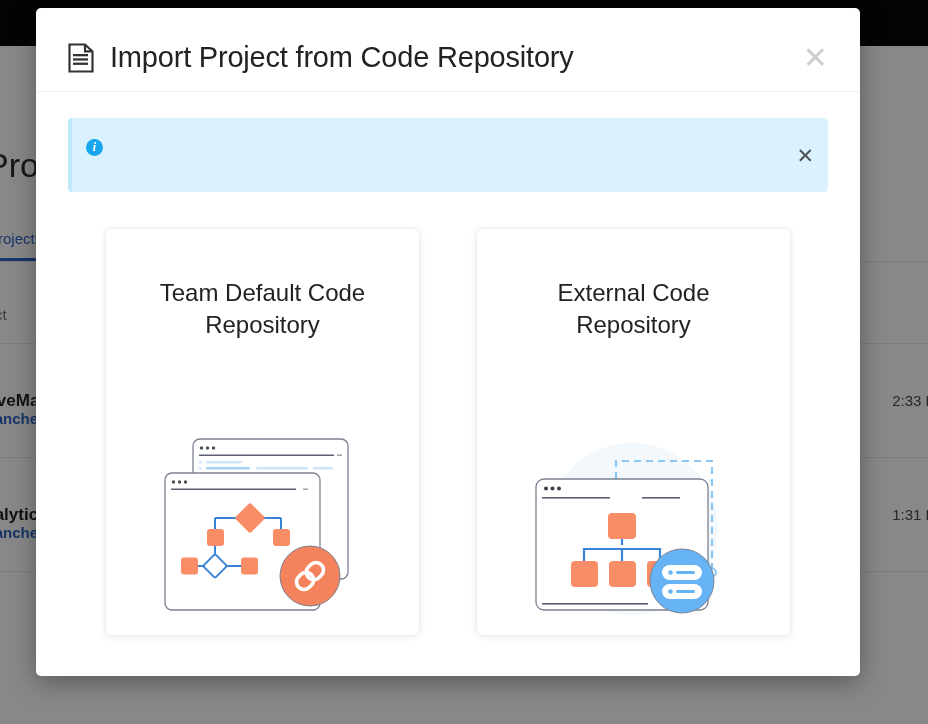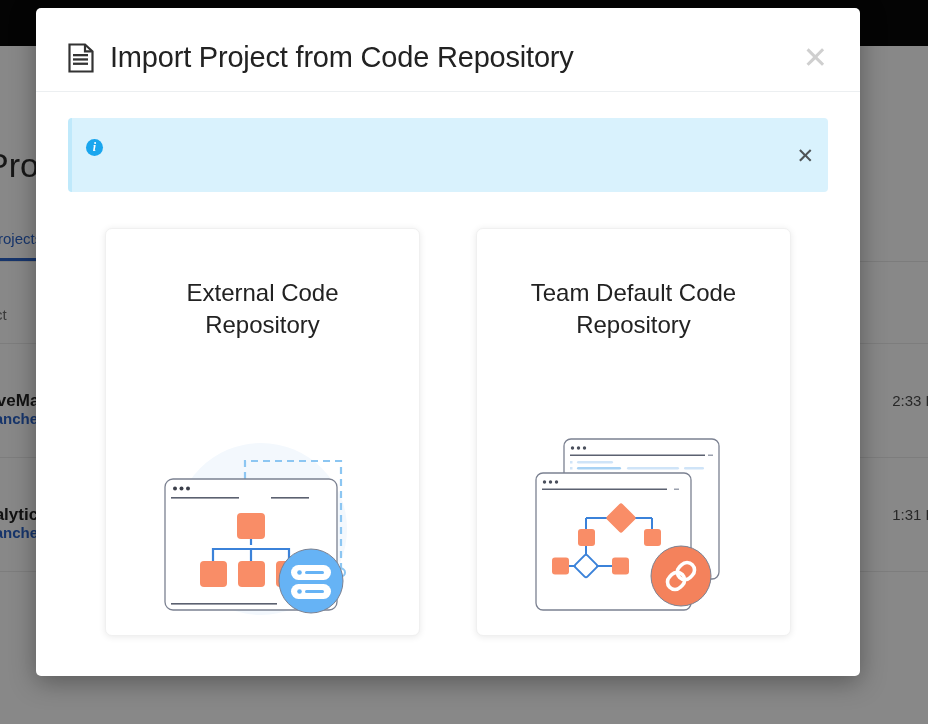--- a/index.html
+++ b/index.html
@@ -315,57 +315,20 @@
   <div class="modal-body">
 
     <div class="alert">
       <div class="alert-icon">i</div>
       <button class="alert-close">✕</button>
     </div>
 
     <div class="cards">
 
       <div class="card">
-        <div class="card-title">External Code Repository</div>
-        <svg class="card-art" width="220" height="200" viewBox="0 0 220 200">
-          <circle cx="108" cy="108" r="86" fill="#f3f8fd"></circle>
-
-          <path d="M92 70 V40 H188 V148" fill="none" stroke="#8cc6f2" stroke-width="2.2" stroke-dasharray="7 5"></path>
-          <circle cx="92" cy="73.5" r="4" fill="#ffffff" stroke="#8cc6f2" stroke-width="2"></circle>
-          <circle cx="188" cy="151.5" r="4" fill="#ffffff" stroke="#8cc6f2" stroke-width="2"></circle>
-
-          <rect x="12" y="58" width="172" height="131" rx="8" fill="#ffffff" stroke="#7b8191" stroke-width="1.3"></rect>
-          <circle cx="22" cy="67.5" r="2" fill="#3b3f4a"></circle>
-          <circle cx="28.5" cy="67.5" r="2" fill="#3b3f4a"></circle>
-          <circle cx="35" cy="67.5" r="2" fill="#3b3f4a"></circle>
-          <rect x="18" y="76" width="68" height="1.6" fill="#5b6170"></rect>
-          <rect x="118" y="76" width="38" height="1.6" fill="#5b6170"></rect>
-
-          <path d="M98 114 V124" fill="none" stroke="#3b82d9" stroke-width="2.2"></path>
-          <path d="M60 140 V128 H136 V140" fill="none" stroke="#3b82d9" stroke-width="2.2"></path>
-          <path d="M98 128 V140" fill="none" stroke="#3b82d9" stroke-width="2.2"></path>
-          <rect x="84" y="92" width="28" height="26" rx="4" fill="#f98d67"></rect>
-          <rect x="47" y="140" width="27" height="26" rx="4" fill="#f98d67"></rect>
-          <rect x="85" y="140" width="27" height="26" rx="4" fill="#f98d67"></rect>
-          <rect x="123" y="140" width="27" height="26" rx="4" fill="#f98d67"></rect>
-          <rect x="18" y="182" width="106" height="1.6" fill="#5b6170"></rect>
-
-          <circle cx="158" cy="160" r="32" fill="#66b3f5" stroke="#7b8191" stroke-width="1"></circle>
-          <g>
-            <rect x="138" y="144" width="40" height="15" rx="7.5" fill="#ffffff"></rect>
-            <circle cx="146.5" cy="151.5" r="2.3" fill="#66b3f5"></circle>
-            <rect x="152" y="150" width="19" height="3" rx="1.5" fill="#66b3f5"></rect>
-            <rect x="138" y="163" width="40" height="15" rx="7.5" fill="#ffffff"></rect>
-            <circle cx="146.5" cy="170.5" r="2.3" fill="#66b3f5"></circle>
-            <rect x="152" y="169" width="19" height="3" rx="1.5" fill="#66b3f5"></rect>
-          </g>
-        </svg>
-      </div>
-
-      <div class="card">
         <div class="card-title">Team Default Code Repository</div>
         <svg class="card-art" width="220" height="200" viewBox="0 0 220 200">
           <circle cx="108" cy="103" r="86" fill="#f3f8fd"></circle>
 
           <rect x="40" y="18" width="155" height="140" rx="7" fill="#ffffff" stroke="#7b8191" stroke-width="1.3"></rect>
           <circle cx="48.5" cy="27" r="1.7" fill="#4a4f5c"></circle>
           <circle cx="54.5" cy="27" r="1.7" fill="#4a4f5c"></circle>
           <circle cx="60.5" cy="27" r="1.7" fill="#4a4f5c"></circle>
           <rect x="46" y="33.5" width="135" height="1.5" fill="#5b6170"></rect>
           <rect x="46" y="40" width="2.5" height="2.5" fill="#cfe4f8"></rect>
@@ -399,15 +362,52 @@
           <rect x="88" y="136.5" width="17" height="17" rx="3" fill="#f98d67"></rect>
 
           <circle cx="157" cy="155" r="30" fill="#f4825c" stroke="#7b8191" stroke-width="1"></circle>
           <g transform="translate(157,155) rotate(-45)">
             <rect x="-16" y="-7.5" width="18" height="15" rx="7.5" fill="none" stroke="#ffffff" stroke-width="3.6"></rect>
             <rect x="-2" y="-7.5" width="18" height="15" rx="7.5" fill="none" stroke="#ffffff" stroke-width="3.6"></rect>
           </g>
         </svg>
       </div>
 
+      <div class="card">
+        <div class="card-title">External Code Repository</div>
+        <svg class="card-art" width="220" height="200" viewBox="0 0 220 200">
+          <circle cx="108" cy="108" r="86" fill="#f3f8fd"></circle>
+
+          <path d="M92 70 V40 H188 V148" fill="none" stroke="#8cc6f2" stroke-width="2.2" stroke-dasharray="7 5"></path>
+          <circle cx="92" cy="73.5" r="4" fill="#ffffff" stroke="#8cc6f2" stroke-width="2"></circle>
+          <circle cx="188" cy="151.5" r="4" fill="#ffffff" stroke="#8cc6f2" stroke-width="2"></circle>
+
+          <rect x="12" y="58" width="172" height="131" rx="8" fill="#ffffff" stroke="#7b8191" stroke-width="1.3"></rect>
+          <circle cx="22" cy="67.5" r="2" fill="#3b3f4a"></circle>
+          <circle cx="28.5" cy="67.5" r="2" fill="#3b3f4a"></circle>
+          <circle cx="35" cy="67.5" r="2" fill="#3b3f4a"></circle>
+          <rect x="18" y="76" width="68" height="1.6" fill="#5b6170"></rect>
+          <rect x="118" y="76" width="38" height="1.6" fill="#5b6170"></rect>
+
+          <path d="M98 114 V124" fill="none" stroke="#3b82d9" stroke-width="2.2"></path>
+          <path d="M60 140 V128 H136 V140" fill="none" stroke="#3b82d9" stroke-width="2.2"></path>
+          <path d="M98 128 V140" fill="none" stroke="#3b82d9" stroke-width="2.2"></path>
+          <rect x="84" y="92" width="28" height="26" rx="4" fill="#f98d67"></rect>
+          <rect x="47" y="140" width="27" height="26" rx="4" fill="#f98d67"></rect>
+          <rect x="85" y="140" width="27" height="26" rx="4" fill="#f98d67"></rect>
+          <rect x="123" y="140" width="27" height="26" rx="4" fill="#f98d67"></rect>
+          <rect x="18" y="182" width="106" height="1.6" fill="#5b6170"></rect>
+
+          <circle cx="158" cy="160" r="32" fill="#66b3f5" stroke="#7b8191" stroke-width="1"></circle>
+          <g>
+            <rect x="138" y="144" width="40" height="15" rx="7.5" fill="#ffffff"></rect>
+            <circle cx="146.5" cy="151.5" r="2.3" fill="#66b3f5"></circle>
+            <rect x="152" y="150" width="19" height="3" rx="1.5" fill="#66b3f5"></rect>
+            <rect x="138" y="163" width="40" height="15" rx="7.5" fill="#ffffff"></rect>
+            <circle cx="146.5" cy="170.5" r="2.3" fill="#66b3f5"></circle>
+            <rect x="152" y="169" width="19" height="3" rx="1.5" fill="#66b3f5"></rect>
+          </g>
+        </svg>
+      </div>
+
     </div>
   </div>
 </div>
 
 </body></html>

